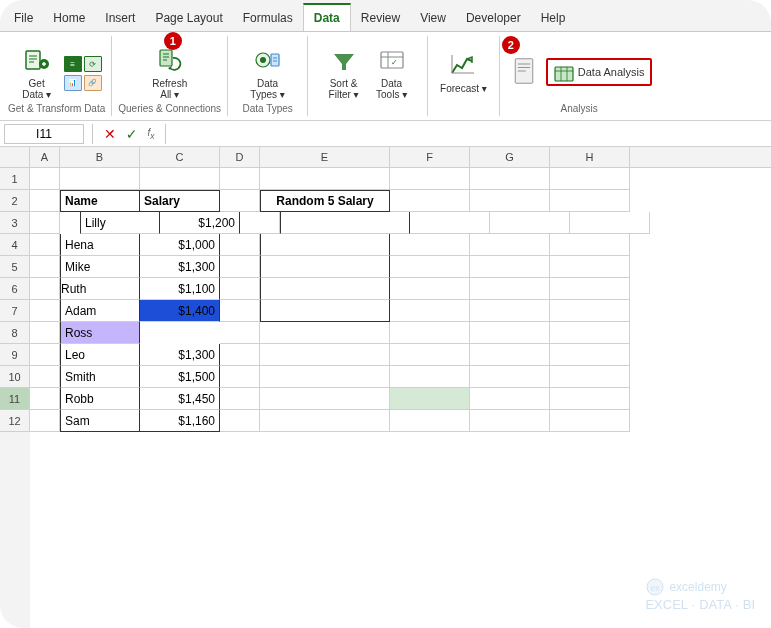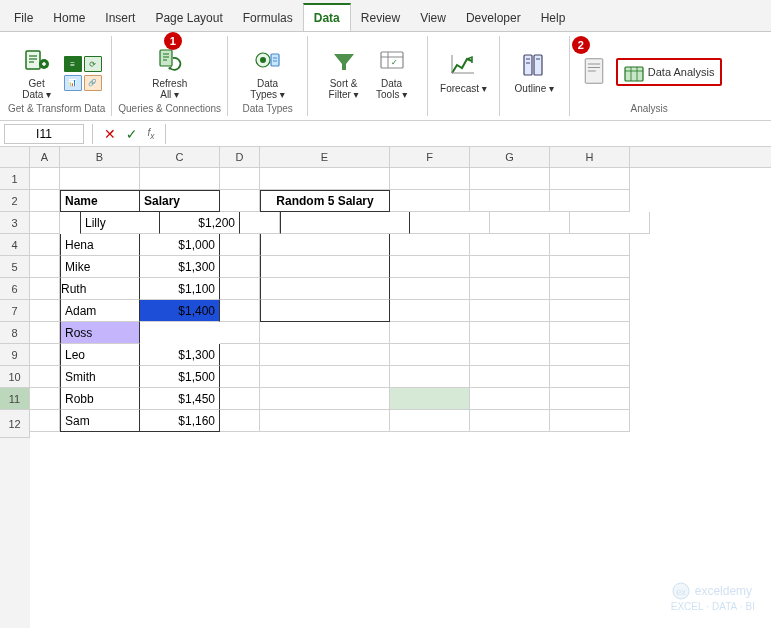--- a/index.html
+++ b/index.html
@@ -16,21 +16,21 @@
     .name-box { width: 80px; border: 1px solid #c8c8c8; padding: 2px 4px; font-size: 12px; text-align: center; }
     .formula-divider { width: 1px; height: 20px; background: #c8c8c8; margin: 0 4px; }
     .formula-icon { font-size: 14px; color: #666; cursor: pointer; padding: 0 3px; }
     .formula-input { flex: 1; border: none; outline: none; font-size: 12px; padding: 2px; }
 
     .tab-active-data { background: #fff; border-top: 2px solid #217321; border-left: 1px solid #ccc; border-right: 1px solid #ccc; padding: 6px 10px; font-size: 12px; font-weight: 600; color: #217321; }
   </style>
 </head>
 <body>
 
-<div style="width:771px; height:628px; display:flex; flex-direction:column; overflow:hidden;">
+<div style="width:771px; height:628px; display:flex; flex-direction:column; overflow:hidden;border-radius:23px;">
 
   <div class="ribbon-tabs">
     <span class="ribbon-tab">File</span>
     <span class="ribbon-tab">Home</span>
     <span class="ribbon-tab">Insert</span>
     <span class="ribbon-tab">Page Layout</span>
     <span class="ribbon-tab">Formulas</span>
     <span class="tab-active-data">Data</span>
     <span class="ribbon-tab">Review</span>
     <span class="ribbon-tab">View</span>
@@ -153,37 +153,20 @@
                 <line x1="3" y1="22" x2="25" y2="22" stroke="#888" stroke-width="1"></line>
                 <line x1="3" y1="4" x2="3" y2="22" stroke="#888" stroke-width="1"></line>
               </svg>
             </div>
             <div class="btn-label">Forecast ▾</div>
           </button>
         </div>
         <div style="font-size:10px;color:#666;text-align:center;padding-bottom:2px;">&nbsp;</div>
       </div>
 
-      <div style="display:flex; flex-direction:column; padding:0 6px; border-right:1px solid #d0d0d0; align-items:center; justify-content:space-between; min-width:70px;">
-        <div style="display:flex; flex:1; align-items:center; padding-top:4px;">
-          <button class="ribbon-btn">
-            <div class="btn-icon">
-              <svg viewBox="0 0 28 28" fill="none">
-                <rect x="4" y="4" width="8" height="20" rx="1" fill="#e0e8ff" stroke="#446" stroke-width="1.2"></rect>
-                <rect x="14" y="4" width="8" height="20" rx="1" fill="#e0e8ff" stroke="#446" stroke-width="1.2"></rect>
-                <line x1="6" y1="8" x2="10" y2="8" stroke="#446" stroke-width="1"></line>
-                <line x1="6" y1="12" x2="10" y2="12" stroke="#446" stroke-width="1"></line>
-                <line x1="16" y1="8" x2="20" y2="8" stroke="#446" stroke-width="1"></line>
-              </svg>
-            </div>
-            <div class="btn-label">Outline ▾</div>
-          </button>
-        </div>
-        <div style="font-size:10px;color:#666;text-align:center;padding-bottom:2px;">&nbsp;</div>
-      </div>
 
       <div style="display:flex; flex-direction:column; padding:0 6px; align-items:center; justify-content:space-between; min-width:120px; position:relative;">
 
         <div style="position:absolute; top:0px; left:2px; width:18px;height:18px;background:#c00;color:#fff;border-radius:50%;display:flex;align-items:center;justify-content:center;font-size:11px;font-weight:bold;z-index:10;">2</div>
         <div style="display:flex; gap:4px; flex:1; align-items:center; padding-top:4px; width:100%;">
           <button class="ribbon-btn" style="min-width:30px;">
             <div class="btn-icon" style="width:24px;height:32px;">
               <svg viewBox="0 0 24 32" fill="none" width="24" height="32">
                 <rect x="2" y="2" width="20" height="28" rx="1" fill="#f0f0f0" stroke="#888" stroke-width="1"></rect>
                 <line x1="5" y1="8" x2="19" y2="8" stroke="#888" stroke-width="1"></line>
@@ -240,21 +223,21 @@
         <div style="height:22px;min-height:22px;border-bottom:1px solid #d0d0d0;display:flex;align-items:center;justify-content:center;font-size:11px;color:#444;border-right:1px solid #d0d0d0;">2</div>
         <div style="height:22px;min-height:22px;border-bottom:1px solid #d0d0d0;display:flex;align-items:center;justify-content:center;font-size:11px;color:#444;border-right:1px solid #d0d0d0;">3</div>
         <div style="height:22px;min-height:22px;border-bottom:1px solid #d0d0d0;display:flex;align-items:center;justify-content:center;font-size:11px;color:#444;border-right:1px solid #d0d0d0;">4</div>
         <div style="height:22px;min-height:22px;border-bottom:1px solid #d0d0d0;display:flex;align-items:center;justify-content:center;font-size:11px;color:#444;border-right:1px solid #d0d0d0;">5</div>
         <div style="height:22px;min-height:22px;border-bottom:1px solid #d0d0d0;display:flex;align-items:center;justify-content:center;font-size:11px;color:#444;border-right:1px solid #d0d0d0;">6</div>
         <div style="height:22px;min-height:22px;border-bottom:1px solid #d0d0d0;display:flex;align-items:center;justify-content:center;font-size:11px;color:#444;border-right:1px solid #d0d0d0;">7</div>
         <div style="height:22px;min-height:22px;border-bottom:1px solid #d0d0d0;display:flex;align-items:center;justify-content:center;font-size:11px;color:#444;border-right:1px solid #d0d0d0;">8</div>
         <div style="height:22px;min-height:22px;border-bottom:1px solid #d0d0d0;display:flex;align-items:center;justify-content:center;font-size:11px;color:#444;border-right:1px solid #d0d0d0;">9</div>
         <div style="height:22px;min-height:22px;border-bottom:1px solid #d0d0d0;display:flex;align-items:center;justify-content:center;font-size:11px;color:#444;border-right:1px solid #d0d0d0;">10</div>
         <div style="height:22px;min-height:22px;border-bottom:1px solid #d0d0d0;display:flex;align-items:center;justify-content:center;font-size:11px;color:#444;border-right:1px solid #d0d0d0;background:#bcd7bc;">11</div>
-        <div style="height:28px;min-height:22px;border-bottom:1px solid #d0d0d0;display:flex;align-items:center;justify-content:center;font-size:11px;color:#444;border-right:1px solid #d0d0d0;">12</div>
+        <div style="height:22px;min-height:22px;border-bottom:1px solid #d0d0d0;display:flex;align-items:center;justify-content:center;font-size:11px;color:#444;border-right:1px solid #d0d0d0;">12</div>
       </div>
 
       <div style="display:flex; flex-direction:column; flex:1;">
 
         <div style="display:flex; height:22px;">
           <div style="width:30px;min-width:30px;height:22px;border-right:1px solid #d0d0d0;border-bottom:1px solid #d0d0d0;background:#fff;"></div>
           <div style="width:80px;min-width:80px;height:22px;border-right:1px solid #d0d0d0;border-bottom:1px solid #d0d0d0;background:#fff;"></div>
           <div style="width:80px;min-width:80px;height:22px;border-right:1px solid #d0d0d0;border-bottom:1px solid #d0d0d0;background:#fff;"></div>
           <div style="width:40px;min-width:40px;height:22px;border-right:1px solid #d0d0d0;border-bottom:1px solid #d0d0d0;background:#fff;"></div>
           <div style="width:130px;min-width:130px;height:22px;border-right:1px solid #d0d0d0;border-bottom:1px solid #d0d0d0;background:#fff;"></div>
@@ -389,16 +372,16 @@
   </div>
 
   <div style="position:fixed;bottom:16px;right:16px;opacity:0.25;text-align:center;color:#4488cc;font-size:12px;pointer-events:none;">
     <div style="display:flex;align-items:center;gap:4px;">
       <svg width="20" height="20" viewBox="0 0 20 20" fill="none">
         <circle cx="10" cy="10" r="8" fill="#c8dcf0" stroke="#4488cc" stroke-width="1"></circle>
         <text x="10" y="14" text-anchor="middle" font-size="9" fill="#4488cc">ex</text>
       </svg>
       <span>exceldemy</span>
     </div>
-    <div style="font-size:10px;">EXCEL · DATA · BI</div>
+    <div style="font-size:13px;">EXCEL · DATA · BI</div>
   </div>
 
 </div>
 
 </body></html>

